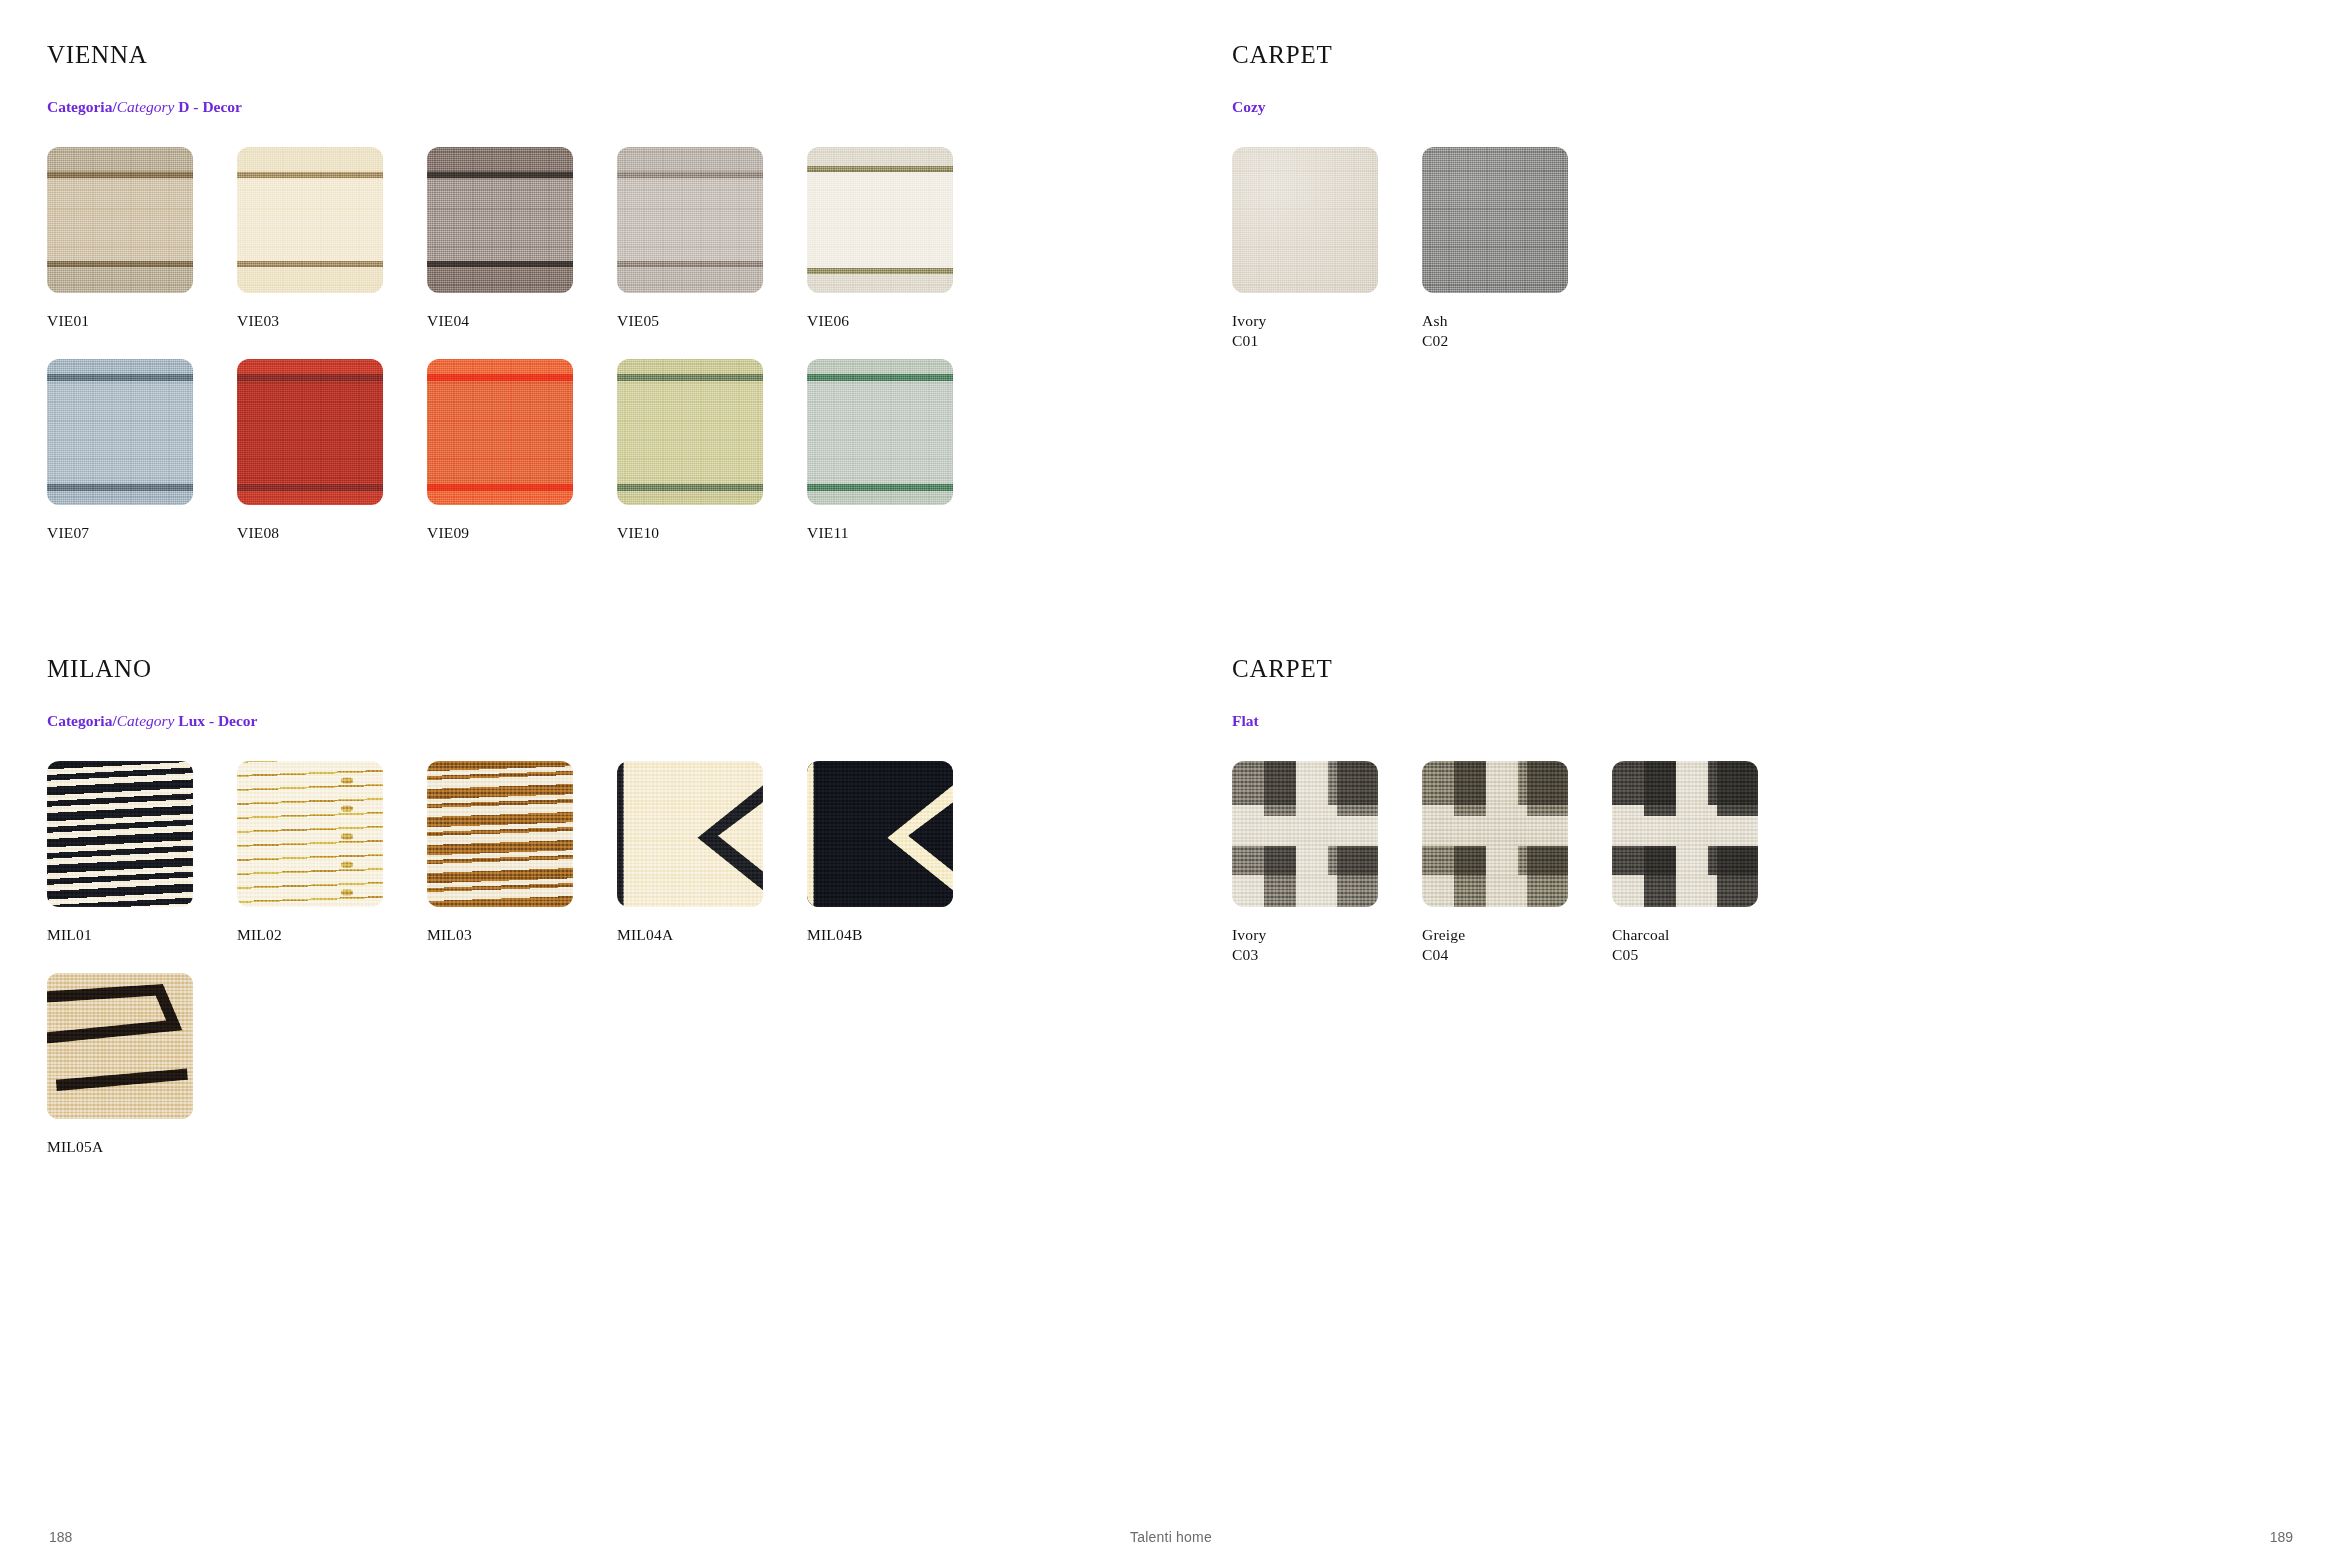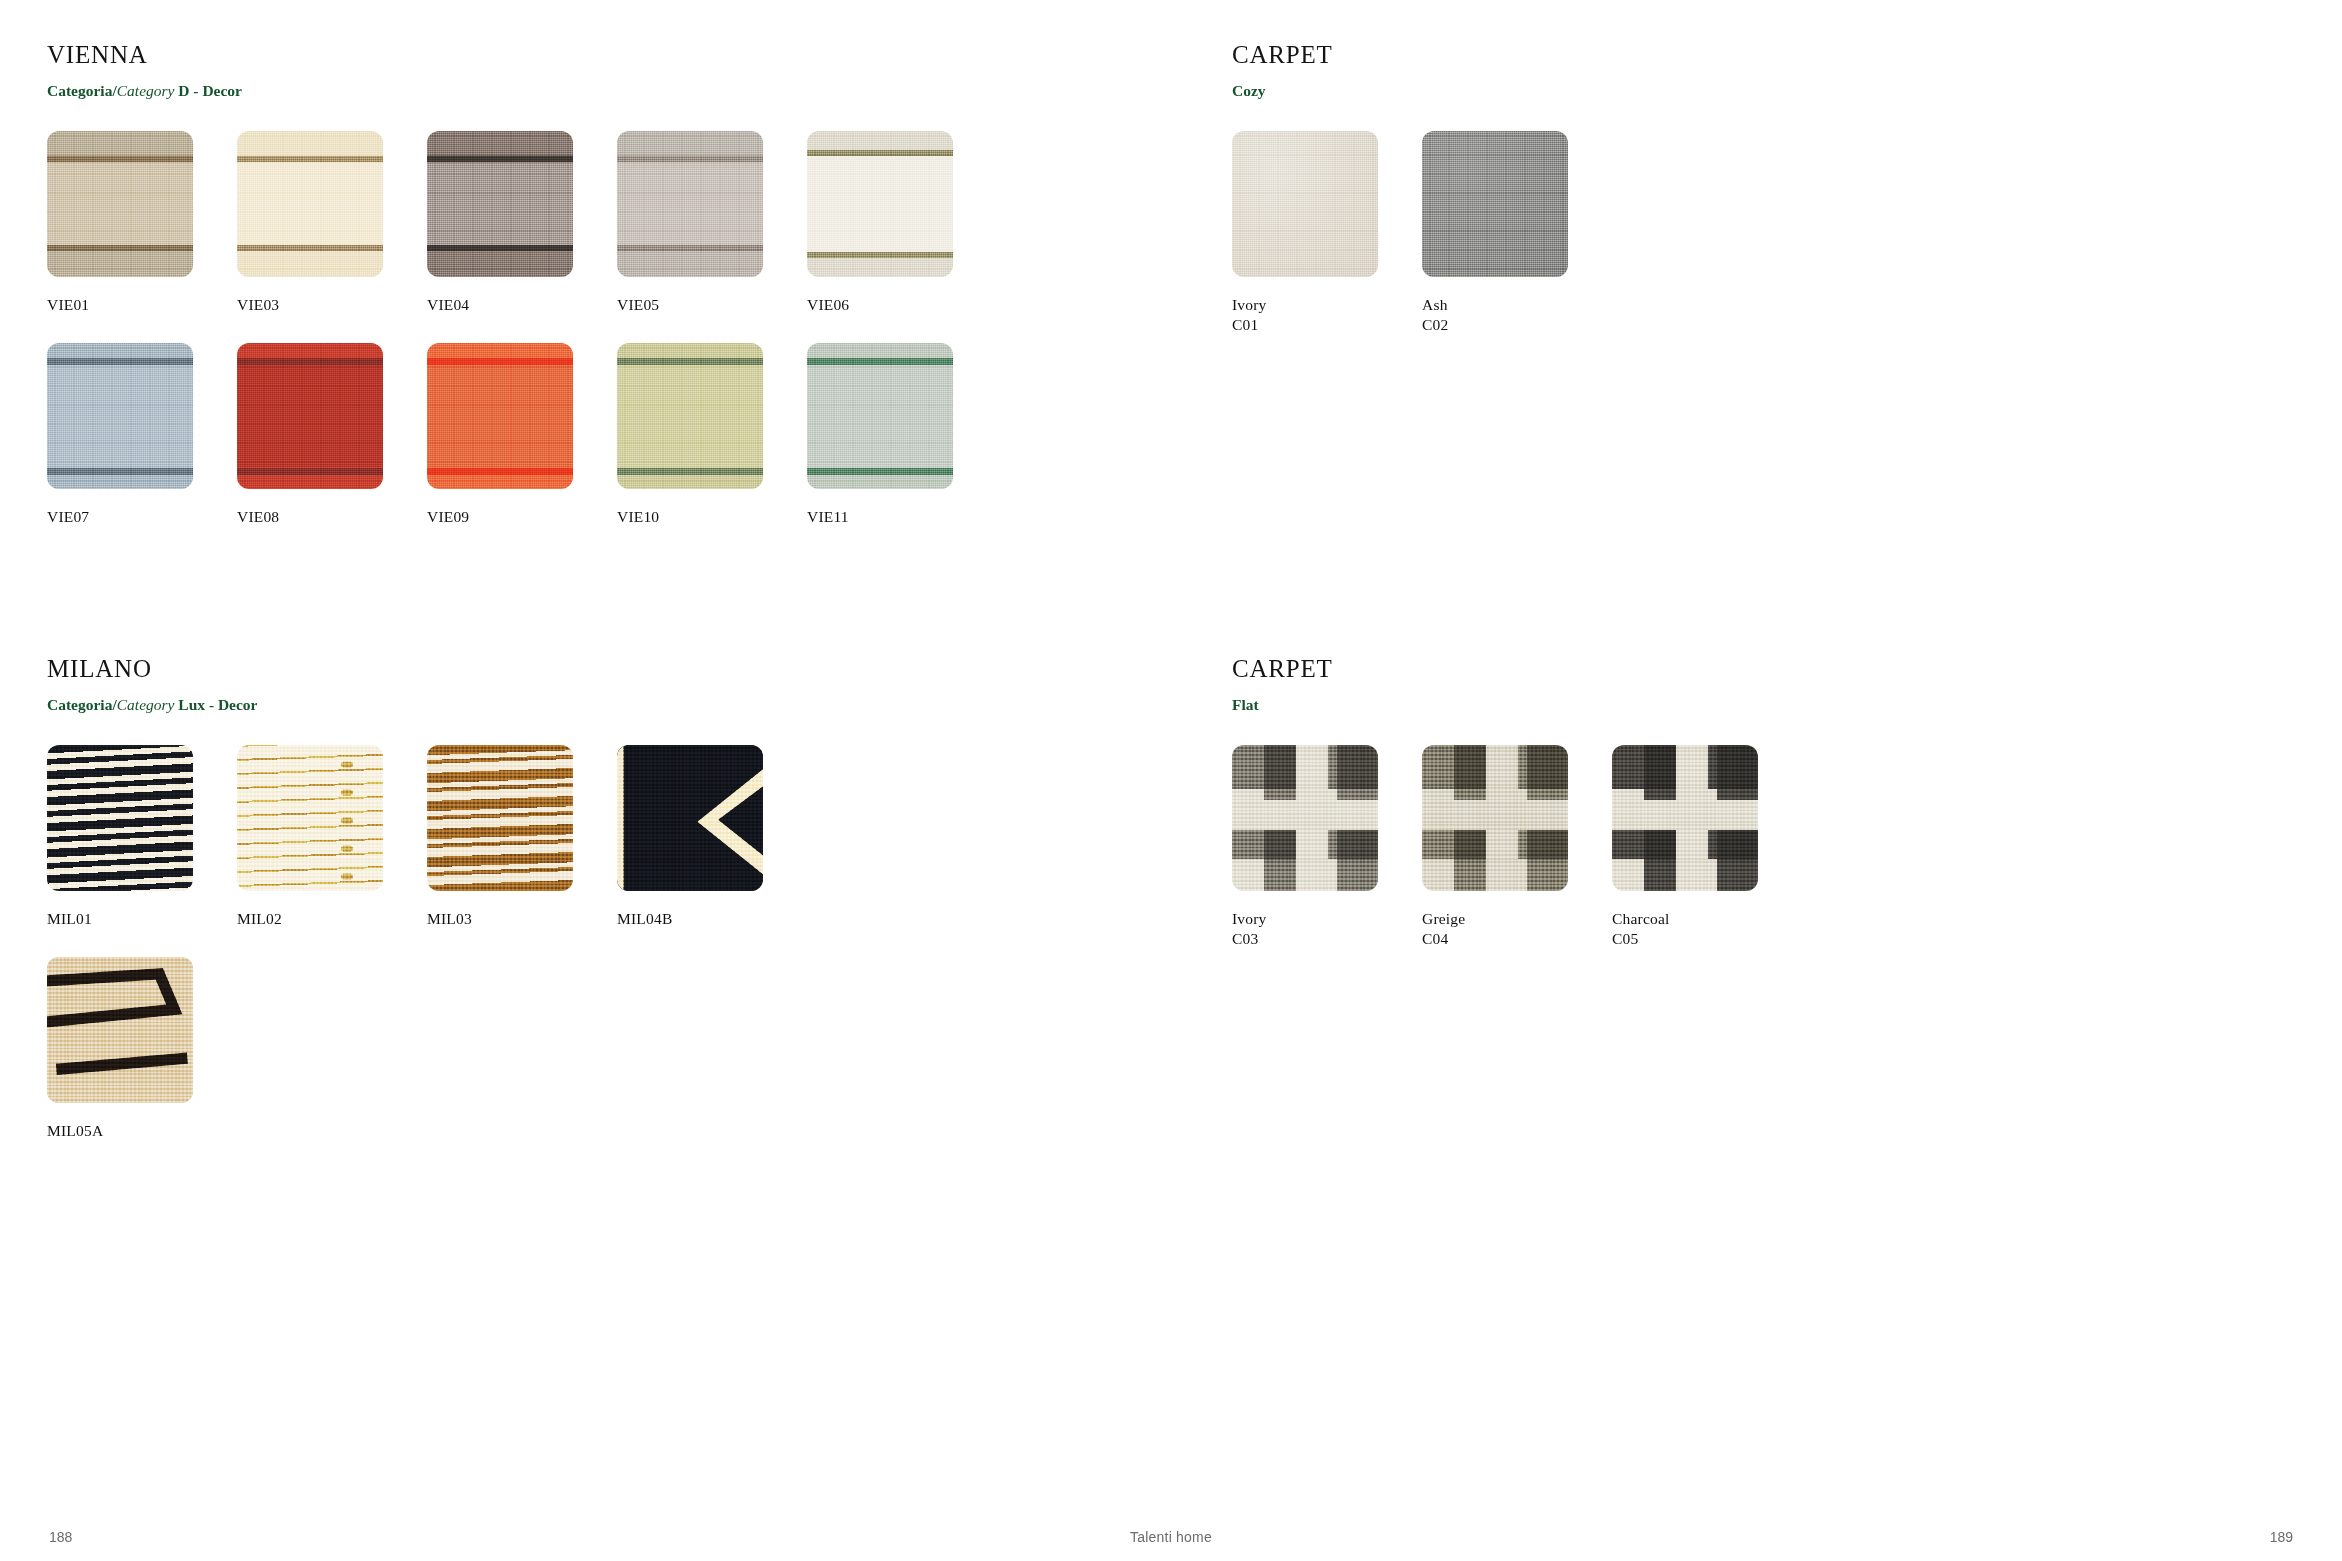--- a/index.html
+++ b/index.html
@@ -29,22 +29,22 @@
     font-size: 25px;
     letter-spacing: 0.8px;
     font-weight: 400;
     color: #141414;
     line-height: 1;
   }
 
   .section-sub {
     font-size: 15.5px;
     font-weight: 700;
-    color: #14532d;
-    margin-top: 16px;
+    color: #6d28d9;
+    margin-top: 32px;
     line-height: 1;
     white-space: nowrap;
   }
   .section-sub .ital { font-style: italic; font-weight: 400; }
   .section-sub.plain { font-weight: 700; }
 
   
   .swatch-grid {
     display: flex;
     flex-wrap: wrap;
@@ -254,20 +254,32 @@
             <div class="swatch-label">MIL02</div>
           </div>
           <div class="swatch-cell">
             <div class="swatch" style="background: rgb(239, 231, 210);">
               <div style="position: absolute; inset: 0px; background-image: repeating-linear-gradient(178deg, rgb(140, 90, 34) 0px, rgb(140, 90, 34) 10.3px, rgb(239, 231, 210) 10.3px, rgb(239, 231, 210) 15px, rgb(140, 90, 34) 15px, rgb(140, 90, 34) 19px, rgb(239, 231, 210) 19px, rgb(239, 231, 210) 28px);"></div>
               <div class="tex coarse"></div>
             </div>
             <div class="swatch-label">MIL03</div>
           </div>
           <div class="swatch-cell">
+            <div class="swatch" style="background: rgb(243, 233, 203);">
+              <div style="position: absolute; inset: 0px; background: rgb(243, 233, 203);">
+                <svg viewBox="0 0 156 156" width="146" height="146" style="position: absolute; inset: 0px;">
+                  <path d="M156 44 L108 80 L156 118 L156 138 L86 82 L156 26 Z" fill="#1a1c20"></path>
+                  <rect x="0" y="0" width="7" height="156" fill="#1a1c20"></rect>
+                </svg>
+              </div>
+              <div class="tex coarse"></div>
+            </div>
+            <div class="swatch-label">MIL04A</div>
+          </div>
+          <div class="swatch-cell">
             <div class="swatch" style="background: rgb(17, 19, 25);">
               <div style="position: absolute; inset: 0px; background: rgb(17, 19, 25);">
                 <svg viewBox="0 0 156 156" width="146" height="146" style="position: absolute; inset: 0px;">
                   <path d="M156 44 L108 80 L156 118 L156 138 L86 82 L156 26 Z" fill="#f4e9c2"></path>
                   <rect x="0" y="0" width="7" height="156" fill="#f4e9c2"></rect>
                 </svg>
               </div>
               <div class="tex coarse"></div>
             </div>
             <div class="swatch-label">MIL04B</div>

